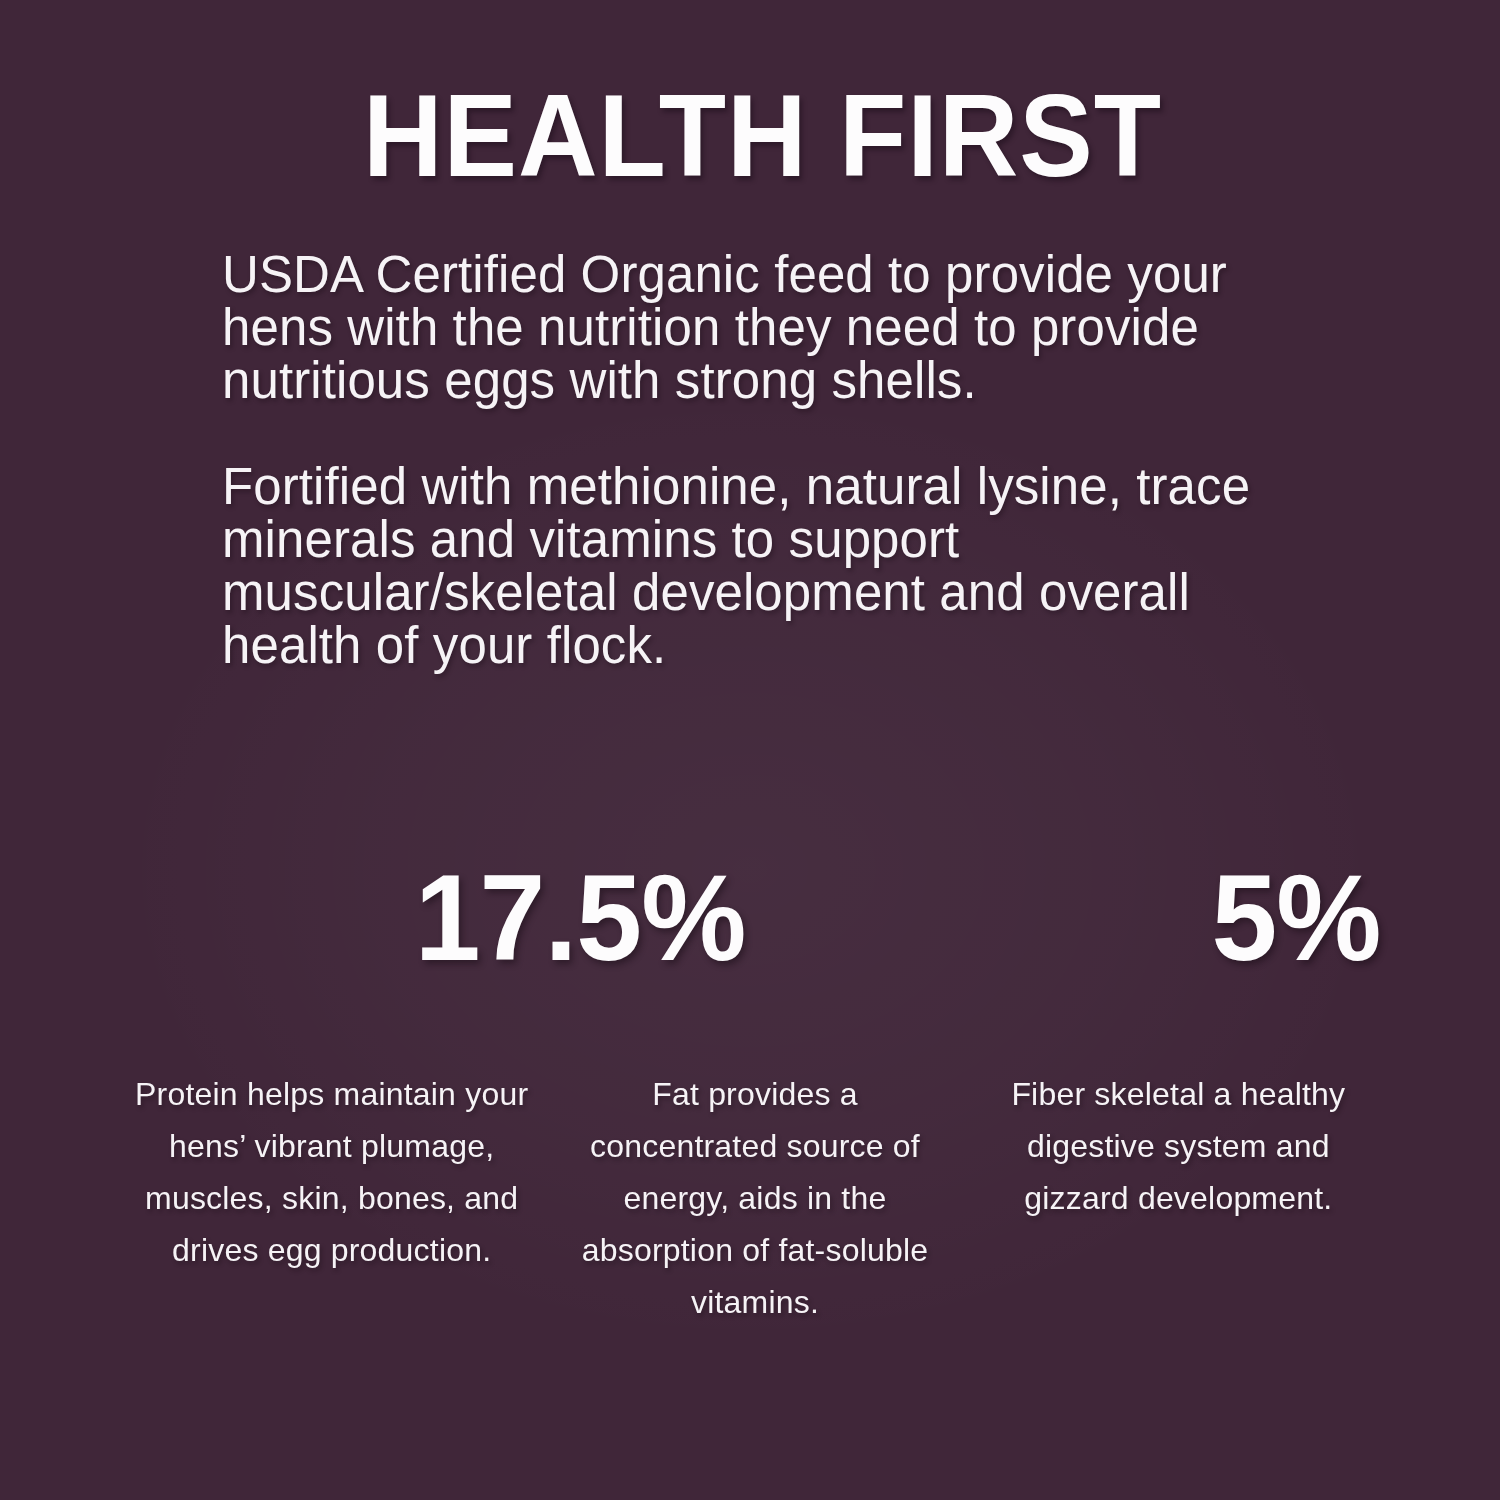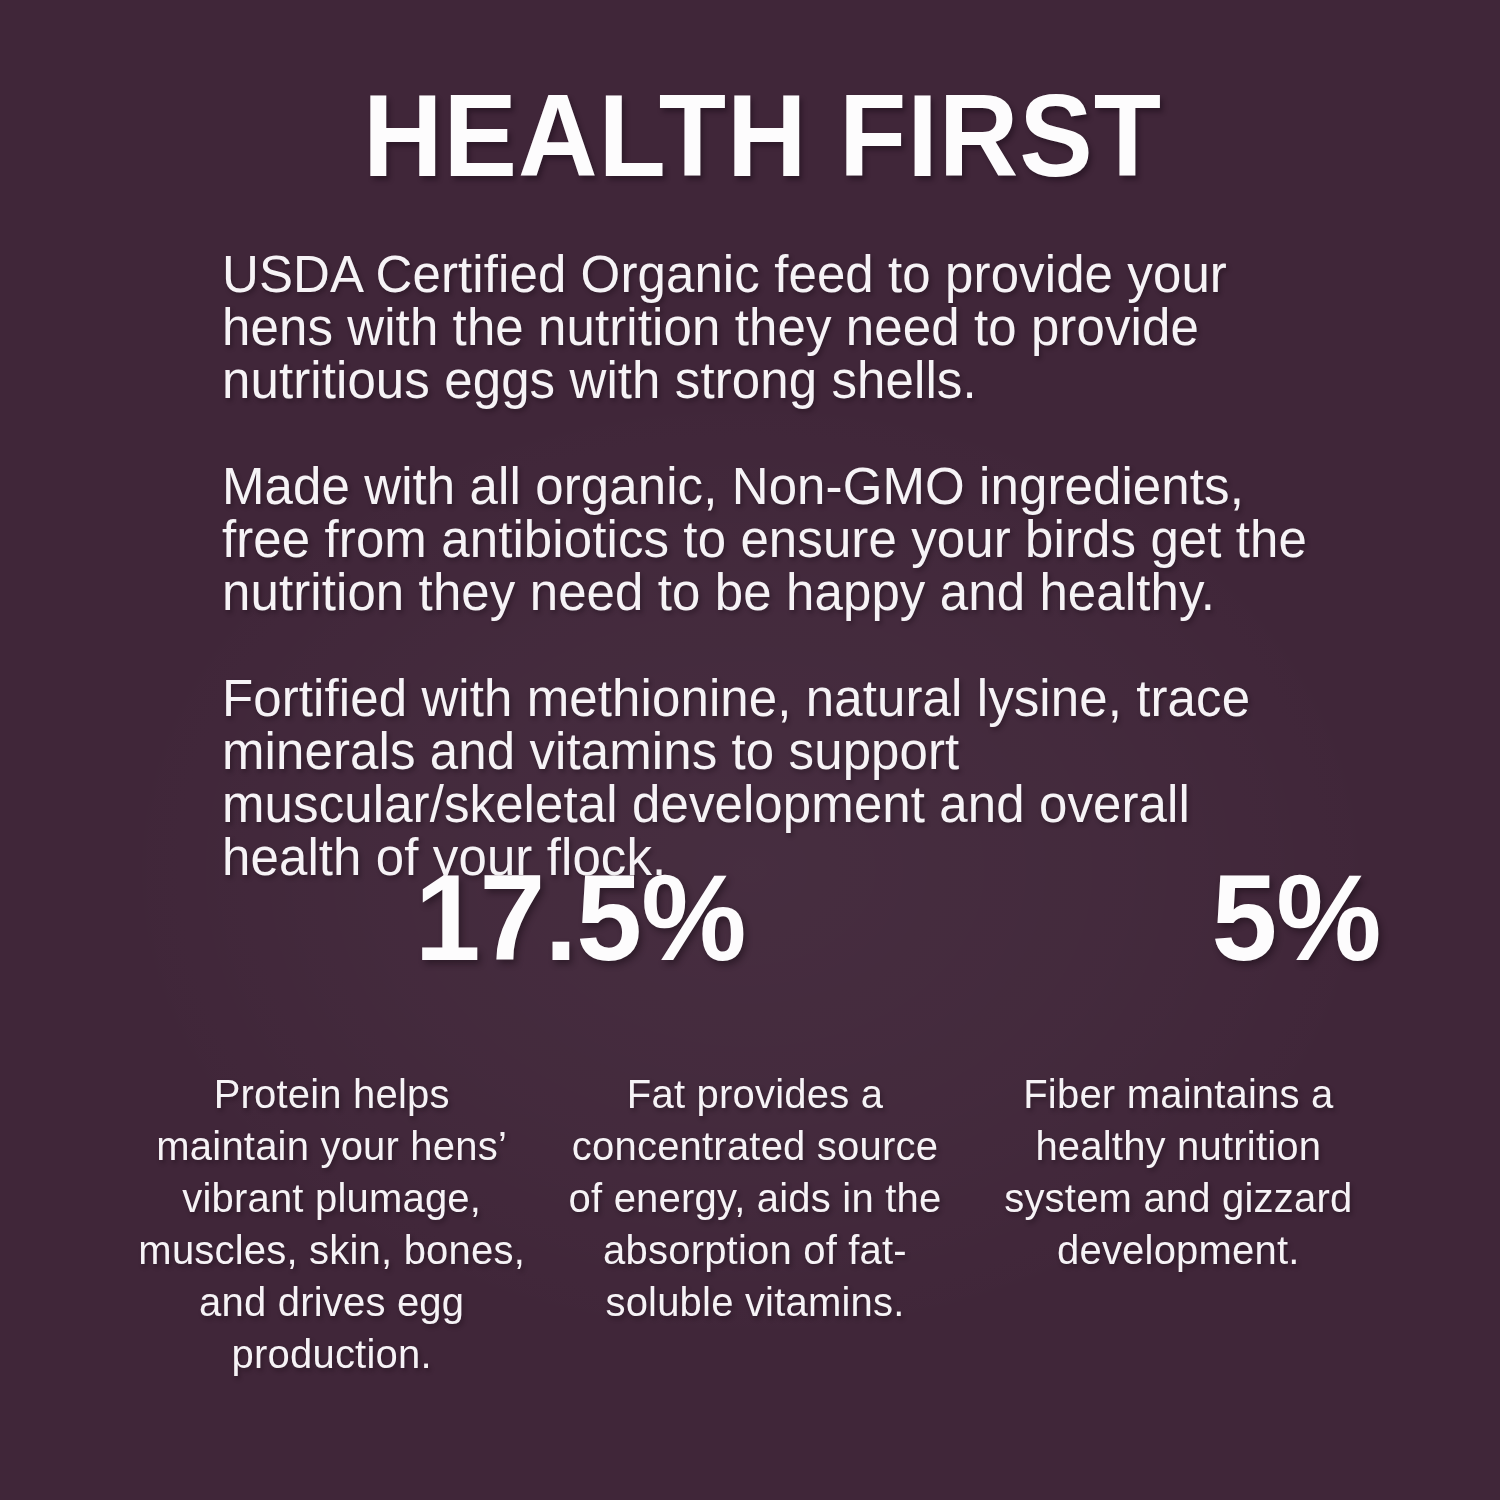--- a/index.html
+++ b/index.html
@@ -101,57 +101,56 @@
     display:flex;
     align-items:flex-start;
   }
   .desc-col {
     flex:1 1 0;
     padding:0 12px;
     text-align:center;
   }
   .desc-text {
     display:block;
-    font-size:40px;
+    font-size:32px;
     line-height:52px;
     font-weight:400;
     letter-spacing:0.2px;
     color:#f6f3f6;
     text-shadow:2px 3px 4px rgba(20,8,18,0.35);
   }
 </style>
 </head>
 <body>
 
 <div class="page">
 
   <div class="title-wrap">
     <h1 class="title">HEALTH FIRST</h1>
   </div>
 
   <div class="copy">
     <p class="para">USDA Certified Organic feed to provide your hens with the nutrition they need to provide nutritious eggs with strong shells.</p>
-    <p class="para">Made with all organic, Non-GMO ingredients, free from antibiotics to ensure your birds get the nutrition they need to be happy and healthy.</p>
     <p class="para">Fortified with methionine, natural lysine, trace minerals and vitamins to support muscular/skeletal development and overall health of your flock.</p>
   </div>
 
   <div class="stats">
     <div class="stat-col">
       <span class="stat-value">17.5%</span>
     </div>
     <div class="stat-col">
       <span class="stat-value">5%</span>
     </div>
   </div>
 
   <div class="descs">
     <div class="desc-col">
       <span class="desc-text">Protein helps maintain your hens’ vibrant plumage, muscles, skin, bones, and drives egg production.</span>
     </div>
     <div class="desc-col">
       <span class="desc-text">Fat provides a concentrated source of energy, aids in the absorption of fat-soluble vitamins.</span>
     </div>
     <div class="desc-col">
-      <span class="desc-text">Fiber maintains a healthy nutrition system and gizzard development.</span>
+      <span class="desc-text">Fiber skeletal a healthy digestive system and gizzard development.</span>
     </div>
   </div>
 
 </div>
 
 </body></html>

